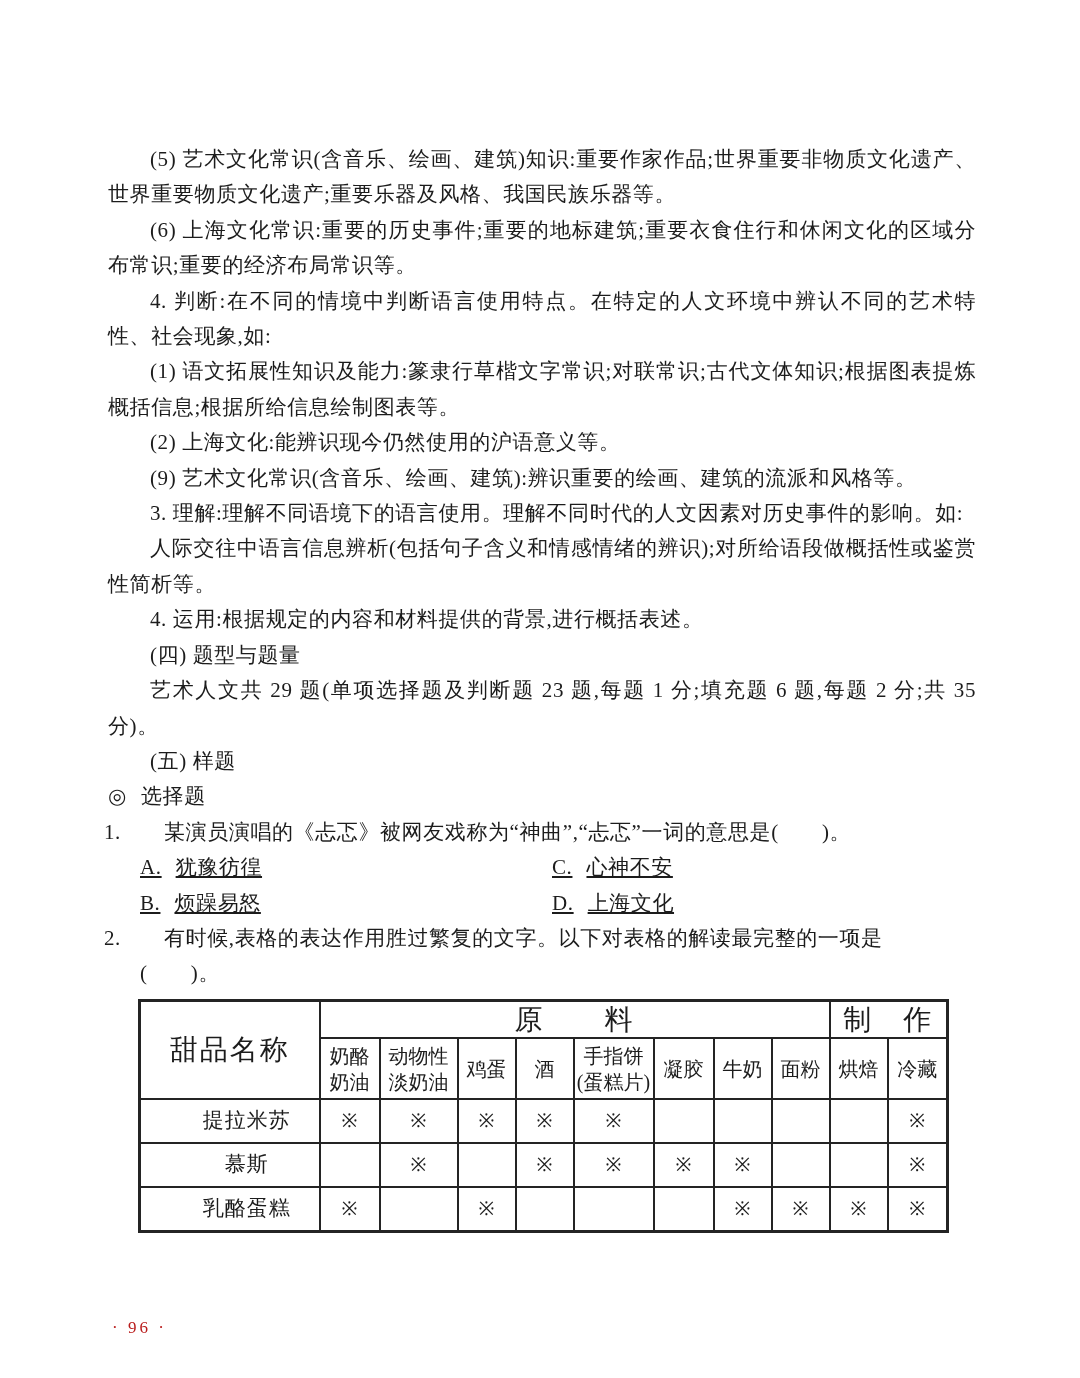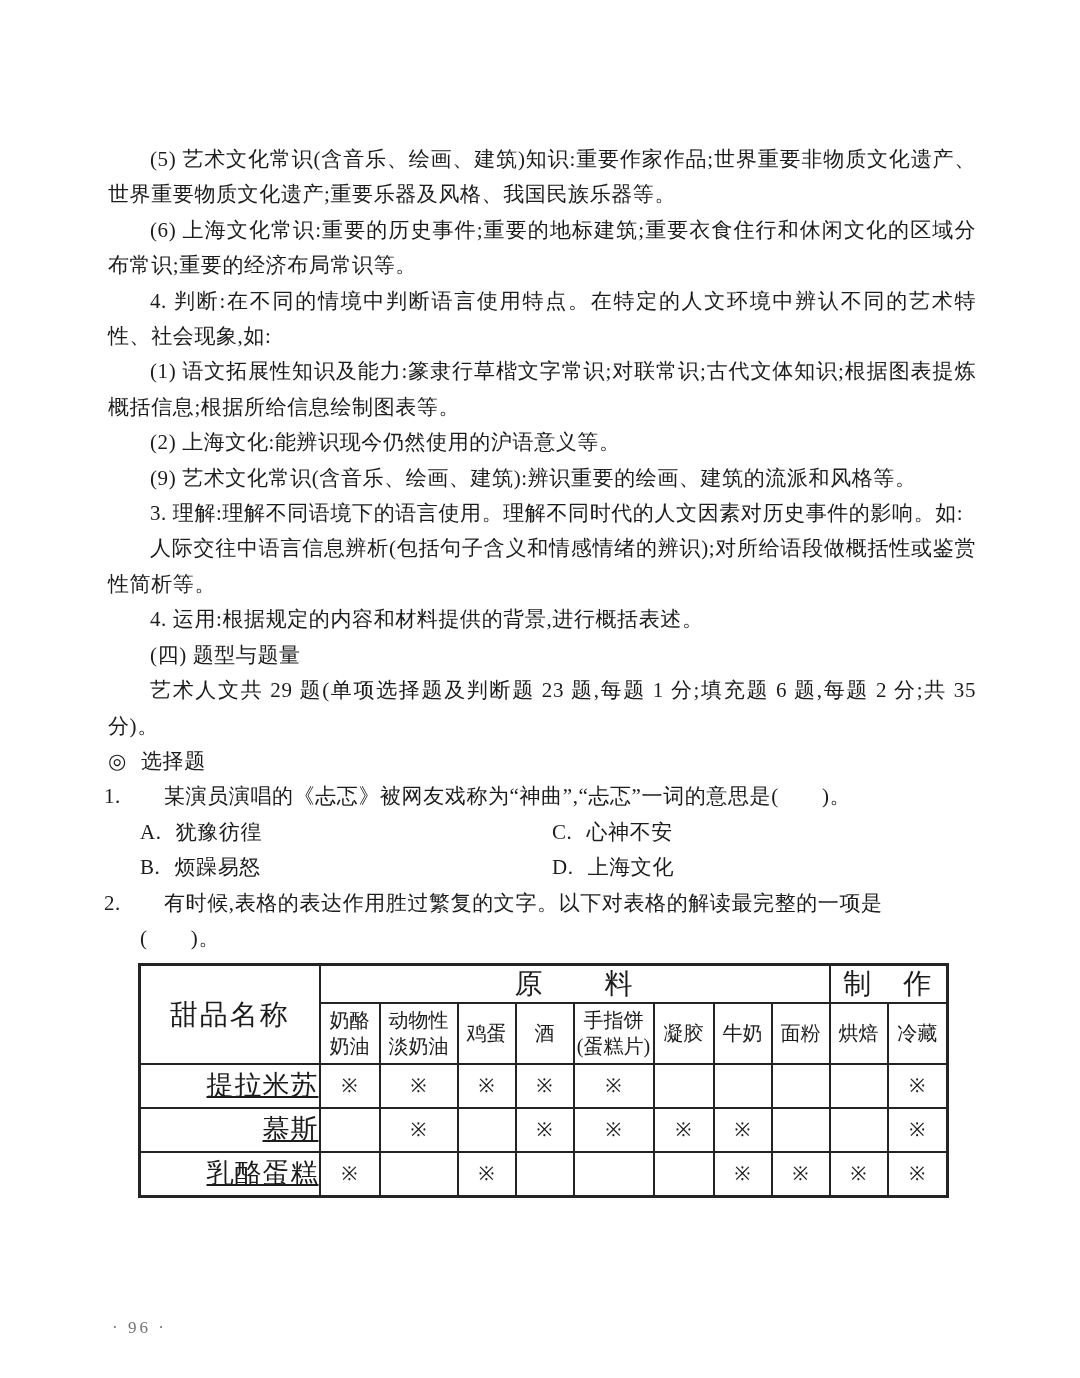--- a/index.html
+++ b/index.html
@@ -29,20 +29,21 @@
   .bullet-line .marker { margin-right: 14px; }
 
   .question { display: flex; }
   .qnum { flex: none; width: 36px; margin-left: -4px; }
   .qtext { flex: 1; margin-left: 24px; }
 
   .options {
     padding-left: 32px;
     display: grid;
     grid-template-columns: 412px 1fr;
+    text-decoration: underline;
   }
   .option { white-space: nowrap; }
   .opt-label { margin-right: 14px; }
 
   .blank-line { padding-left: 32px; }
 
   
   .dessert-table {
     margin: 7px 0 0 30px;
     width: 808px;
@@ -56,54 +57,54 @@
   .dessert-table td {
     border: 2px solid #242424;
     padding: 0;
     vertical-align: middle;
   }
   .dessert-table .h1 td { height: 33px; letter-spacing: 2px; font-size: 28px; }
   .dessert-table .h2 td { height: 59px; line-height: 26px; }
   .dessert-table .h2 .l1, .dessert-table .h2 .l2 { display: block; }
   .dessert-table .body-row td { height: 42px; }
   .dessert-table .name-cell {
-    text-align: right;
+    text-align: center;
     padding-left: 34px;
     letter-spacing: 1px;
-    font-size: 27px;
-    text-decoration: underline;
+    font-size: 21px;
   }
   .dessert-table .corner-cell { letter-spacing: 1.5px; font-size: 21px; }
   .dessert-table .mark-cell { font-size: 19px; }
 
   .footer {
     position: absolute;
     left: 112px; top: 1318px;
     font-size: 17px;
     letter-spacing: 3px;
-    color: #737373;
+    color: #b91c1c;
   }
 </style>
 </head>
 <body>
 
 <div class="page">
   <div class="content">
 
     <p class="indent">(5) 艺术文化常识(含音乐、绘画、建筑)知识:重要作家作品;世界重要非物质文化遗产、世界重要物质文化遗产;重要乐器及风格、我国民族乐器等。</p>
     <p class="indent">(6) 上海文化常识:重要的历史事件;重要的地标建筑;重要衣食住行和休闲文化的区域分布常识;重要的经济布局常识等。</p>
     <p class="indent">4. 判断:在不同的情境中判断语言使用特点。在特定的人文环境中辨认不同的艺术特性、社会现象,如:</p>
     <p class="indent">(1) 语文拓展性知识及能力:篆隶行草楷文字常识;对联常识;古代文体知识;根据图表提炼概括信息;根据所给信息绘制图表等。</p>
     <p class="indent">(2) 上海文化:能辨识现今仍然使用的沪语意义等。</p>
     <p class="indent">(9) 艺术文化常识(含音乐、绘画、建筑):辨识重要的绘画、建筑的流派和风格等。</p>
     <p class="indent">3. 理解:理解不同语境下的语言使用。理解不同时代的人文因素对历史事件的影响。如:</p>
     <p class="indent">人际交往中语言信息辨析(包括句子含义和情感情绪的辨识);对所给语段做概括性或鉴赏性简析等。</p>
     <p class="indent">4. 运用:根据规定的内容和材料提供的背景,进行概括表述。</p>
     <p class="indent">(四) 题型与题量</p>
     <p class="indent">艺术人文共 29 题(单项选择题及判断题 23 题,每题 1 分;填充题 6 题,每题 2 分;共 35 分)。</p>
+    <p class="indent">(五) 样题</p>
 
     <div class="bullet-line">
       <span class="marker">◎</span>
       <span>选择题</span>
     </div>
 
     <div class="question">
       <span class="qnum">1.</span>
       <span class="qtext">某演员演唱的《忐忑》被网友戏称为“神曲”,“忐忑”一词的意思是(　　)。</span>
     </div>

